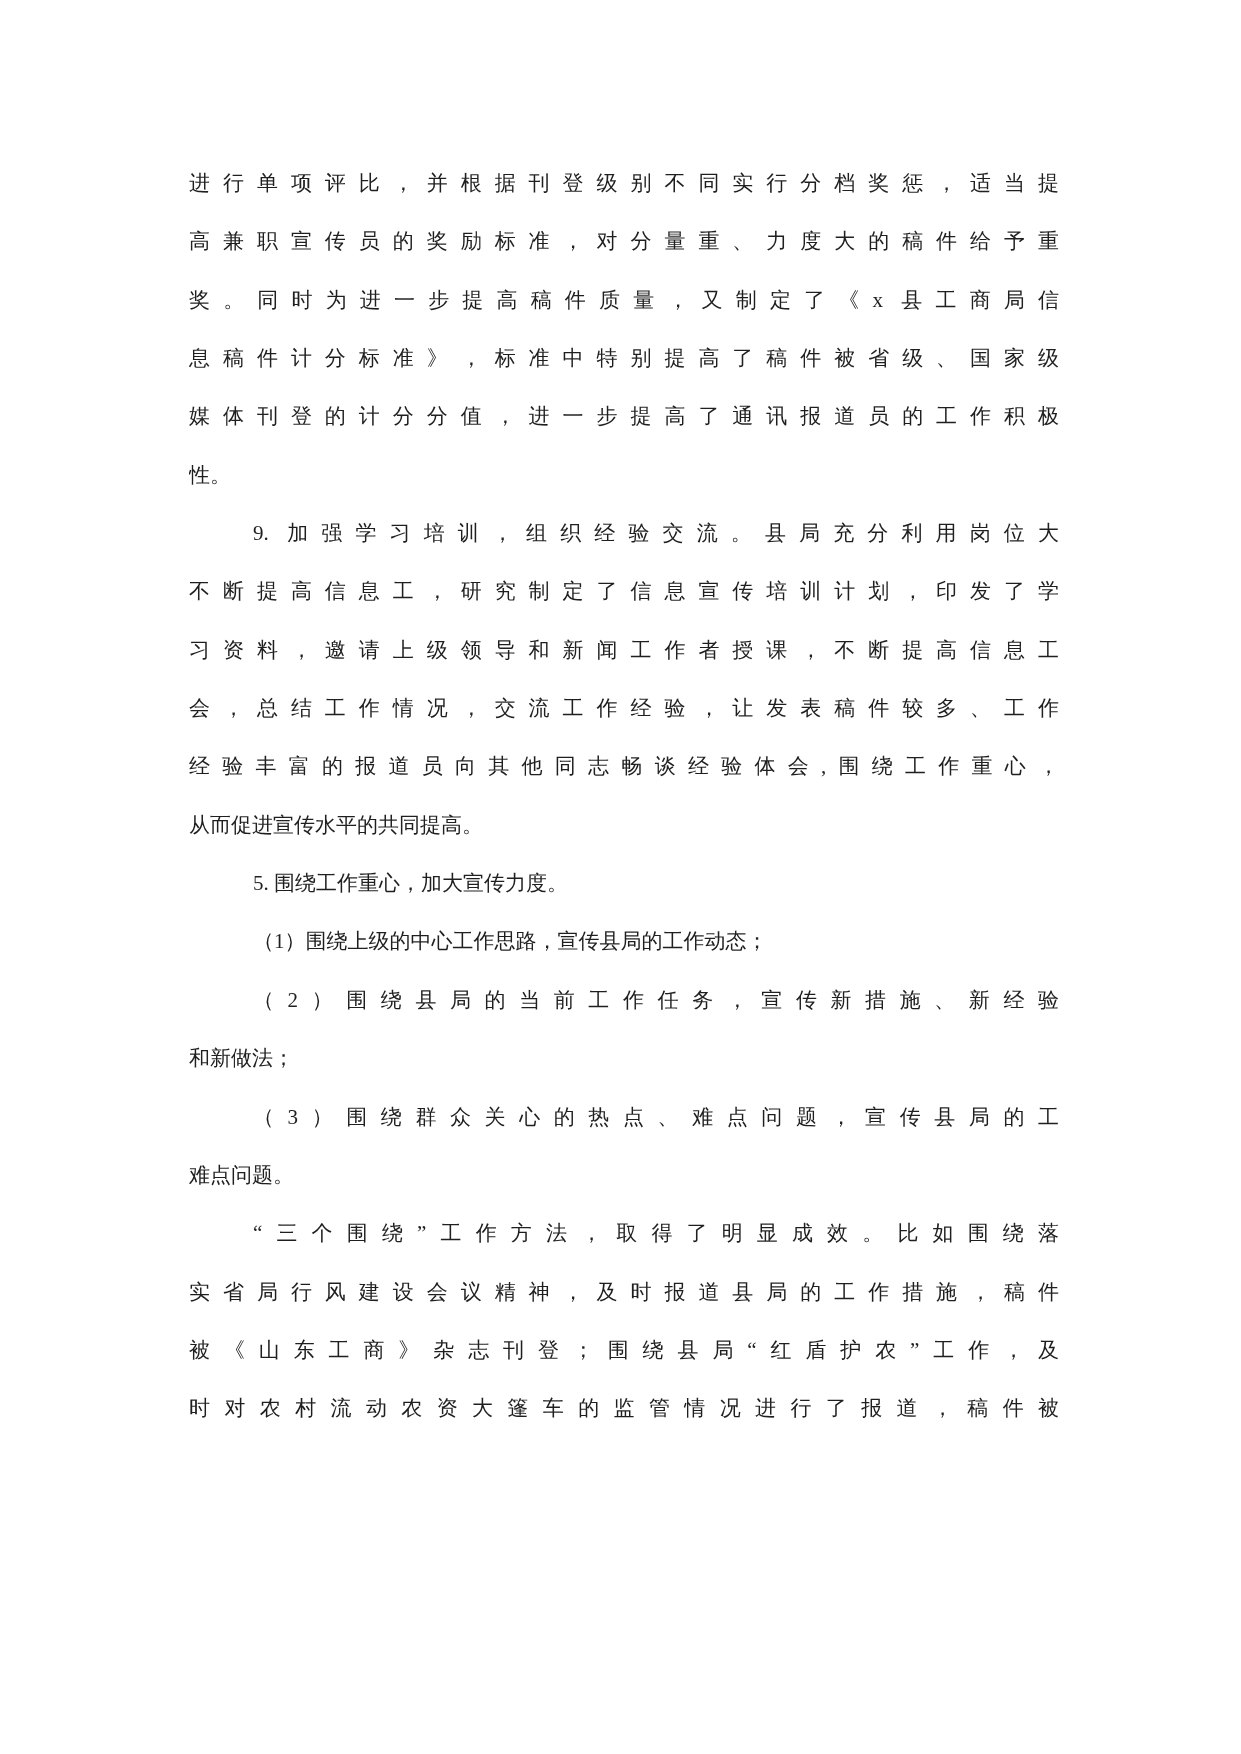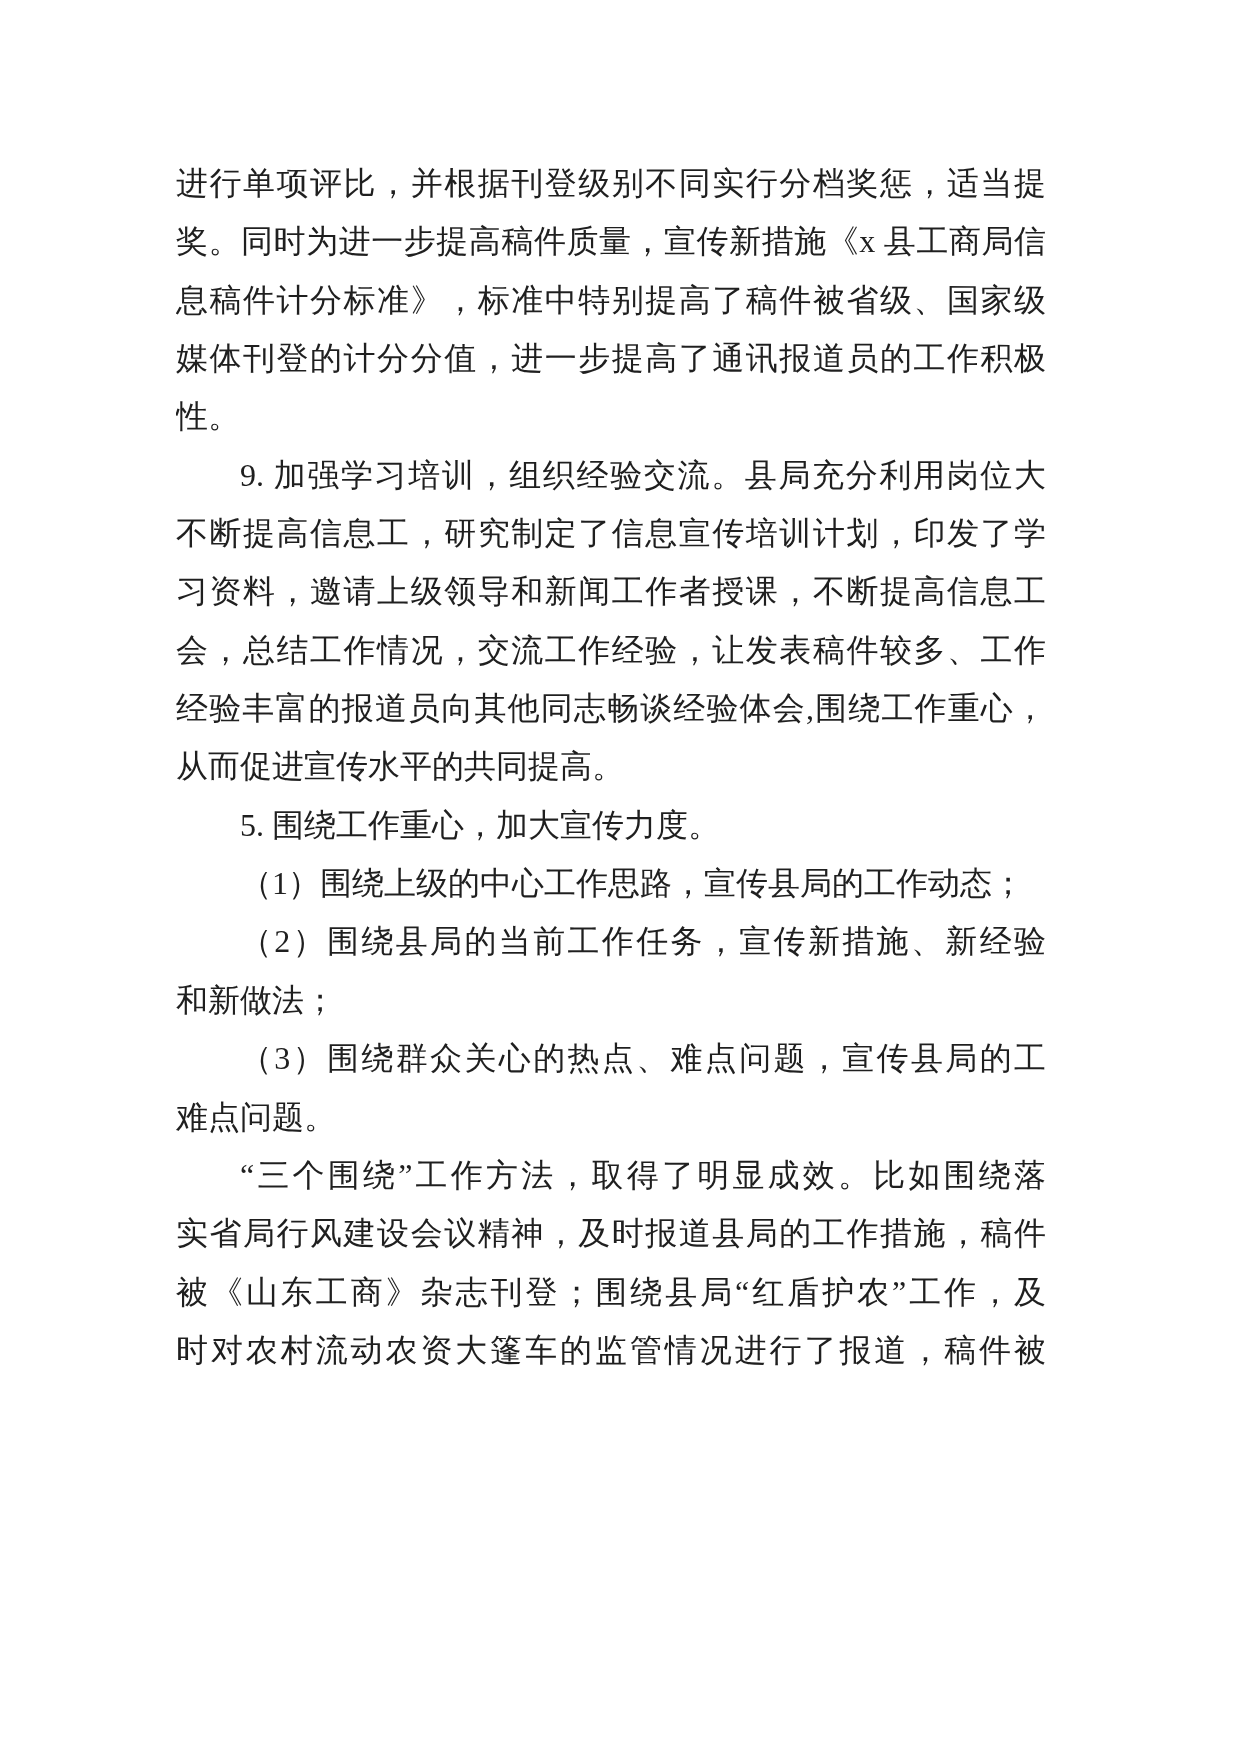--- a/index.html
+++ b/index.html
@@ -9,25 +9,25 @@
   }
   .page {
     position: relative;
     width: 1241px;
     height: 1754px;
     background: #ffffff;
     overflow: hidden;
   }
   .doc-body {
     position: absolute;
-    left: 176px;
+    left: 189px;
     top: 154px;
     width: 870px;
     font-family: "Liberation Serif", "DejaVu Serif", serif;
-    font-size: 32px;
+    font-size: 21px;
     color: #1f1f1f;
     font-weight: 400;
   }
   .para {
     margin: 0;
     padding: 0;
   }
   .line {
     height: 58.35px;
     line-height: 58.35px;
@@ -42,21 +42,22 @@
     padding-left: 64px;
   }
 </style>
 </head>
 <body style="background: rgb(255, 255, 255);">
 
 <div class="page">
   <div class="doc-body" id="doc-body" style="color: rgb(31, 31, 31);">
       <div class="para">
         <div class="line fill">进行单项评比，并根据刊登级别不同实行分档奖惩，适当提</div>
-        <div class="line fill">奖。同时为进一步提高稿件质量，宣传新措施《x 县工商局信</div>
+        <div class="line fill">高兼职宣传员的奖励标准，对分量重、力度大的稿件给予重</div>
+        <div class="line fill">奖。同时为进一步提高稿件质量，又制定了《x 县工商局信</div>
         <div class="line fill">息稿件计分标准》，标准中特别提高了稿件被省级、国家级</div>
         <div class="line fill">媒体刊登的计分分值，进一步提高了通讯报道员的工作积极</div>
         <div class="line">性。</div>
       </div>
       <div class="para">
         <div class="line indent fill">9. 加强学习培训，组织经验交流。县局充分利用岗位大</div>
         <div class="line fill">不断提高信息工，研究制定了信息宣传培训计划，印发了学</div>
         <div class="line fill">习资料，邀请上级领导和新闻工作者授课，不断提高信息工</div>
         <div class="line fill">会，总结工作情况，交流工作经验，让发表稿件较多、工作</div>
         <div class="line fill">经验丰富的报道员向其他同志畅谈经验体会,围绕工作重心，</div>

